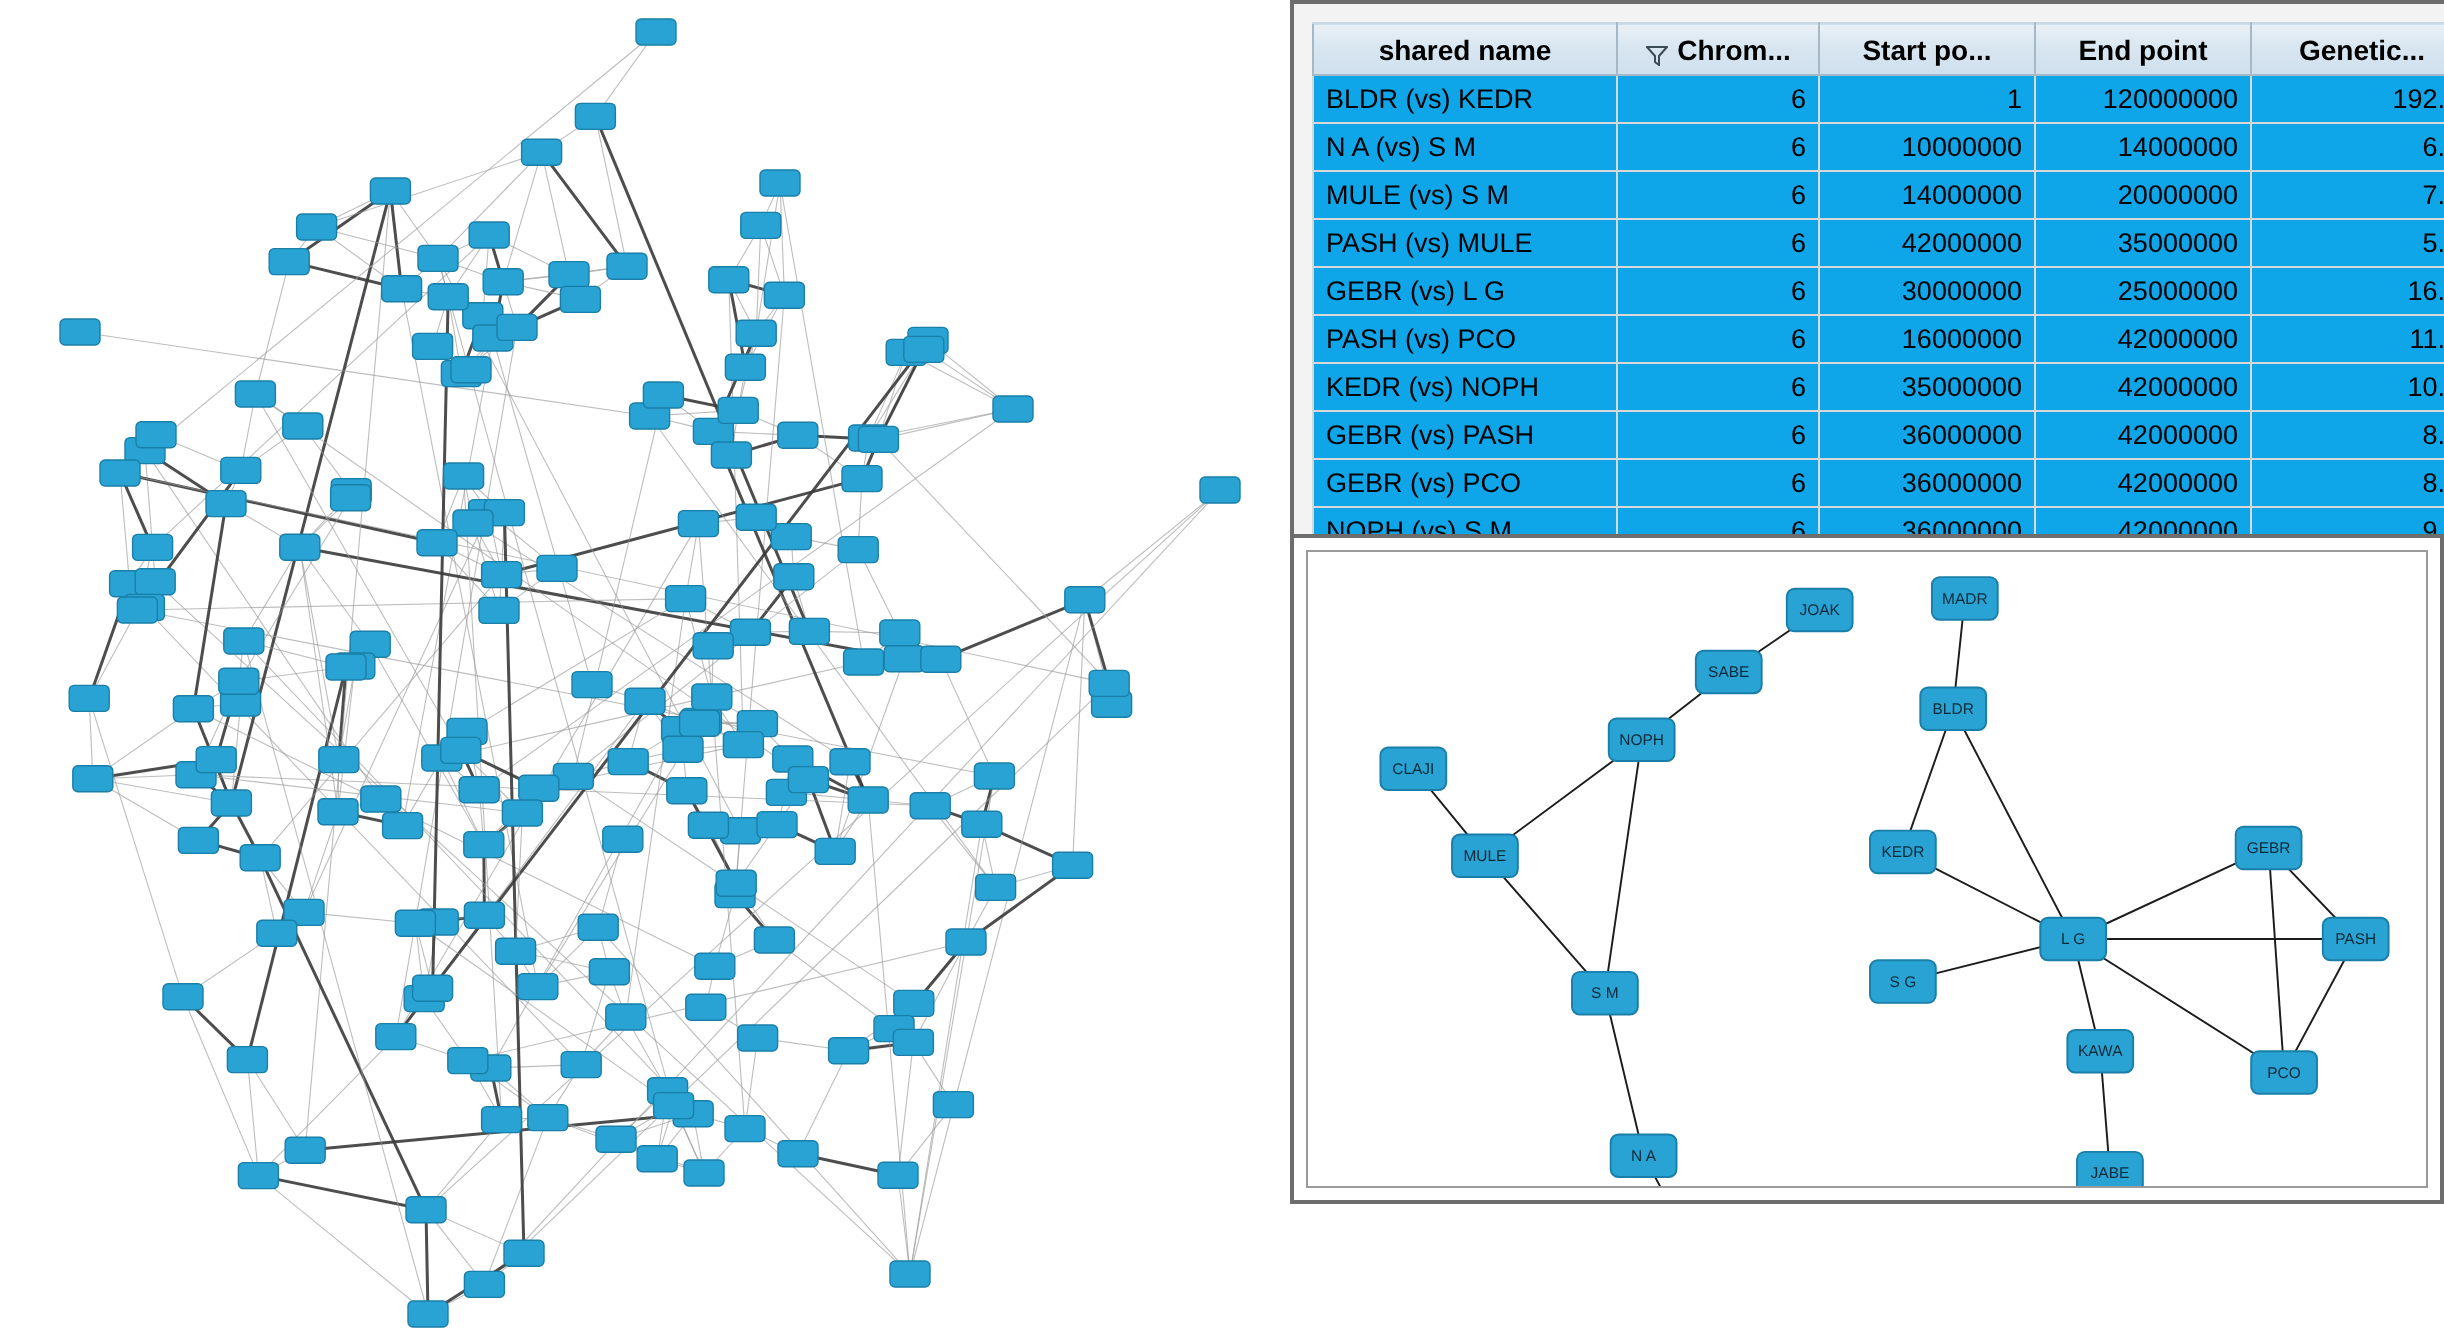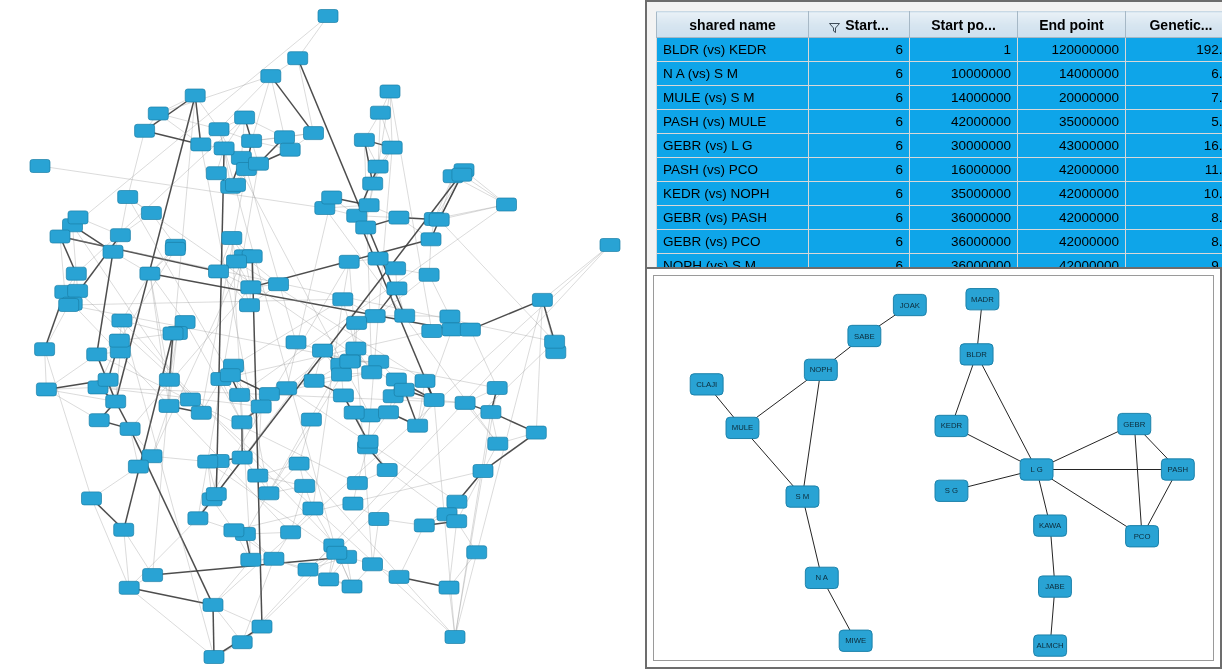--- a/index.html
+++ b/index.html
@@ -108,21 +108,21 @@
   col.w3 { width: 108px; }
   col.w4 { width: 108px; }
   col.w5 { width: 111px; }
 
   
   #network-small {
     position: absolute;
     left: 0px;
     top: 267px;
     width: 577px;
-    height: 402px;
+    height: 335px;
     box-sizing: border-box;
     border: 2px solid #6d6d6d;
     background: #ffffff;
   }
   #network-small .inner {
     position: absolute;
     left: 6px;
     top: 6px;
     right: 6px;
     bottom: 6px;
@@ -1162,21 +1162,21 @@
                 <span>shared name</span>
               </div>
             </th>
             <th>
               <div class="th-inner">
                 <span class="filter-icon">
                   <svg width="11" height="10" viewBox="0 0 11 10">
                       <polygon points="0.5,0.5 10.5,0.5 6.5,5 6.5,9.5 4.5,8 4.5,5" fill="none" stroke="#3d4b57" stroke-width="1"></polygon>
                     </svg>
                 </span>
-                <span>Start...</span>
+                <span>Chrom...</span>
               </div>
             </th>
             <th>
               <div class="th-inner">
                 <span>Start po...</span>
               </div>
             </th>
             <th>
               <div class="th-inner">
                 <span>End point</span>
@@ -1215,21 +1215,21 @@
               <td class="c-name">PASH (vs) MULE</td>
               <td class="c-num">6</td>
               <td class="c-num">42000000</td>
               <td class="c-num">35000000</td>
               <td class="c-num">5.9</td>
             </tr>
             <tr>
               <td class="c-name">GEBR (vs) L G</td>
               <td class="c-num">6</td>
               <td class="c-num">30000000</td>
-              <td class="c-num">43000000</td>
+              <td class="c-num">25000000</td>
               <td class="c-num">16.9</td>
             </tr>
             <tr>
               <td class="c-name">PASH (vs) PCO</td>
               <td class="c-num">6</td>
               <td class="c-num">16000000</td>
               <td class="c-num">42000000</td>
               <td class="c-num">11.4</td>
             </tr>
             <tr>

